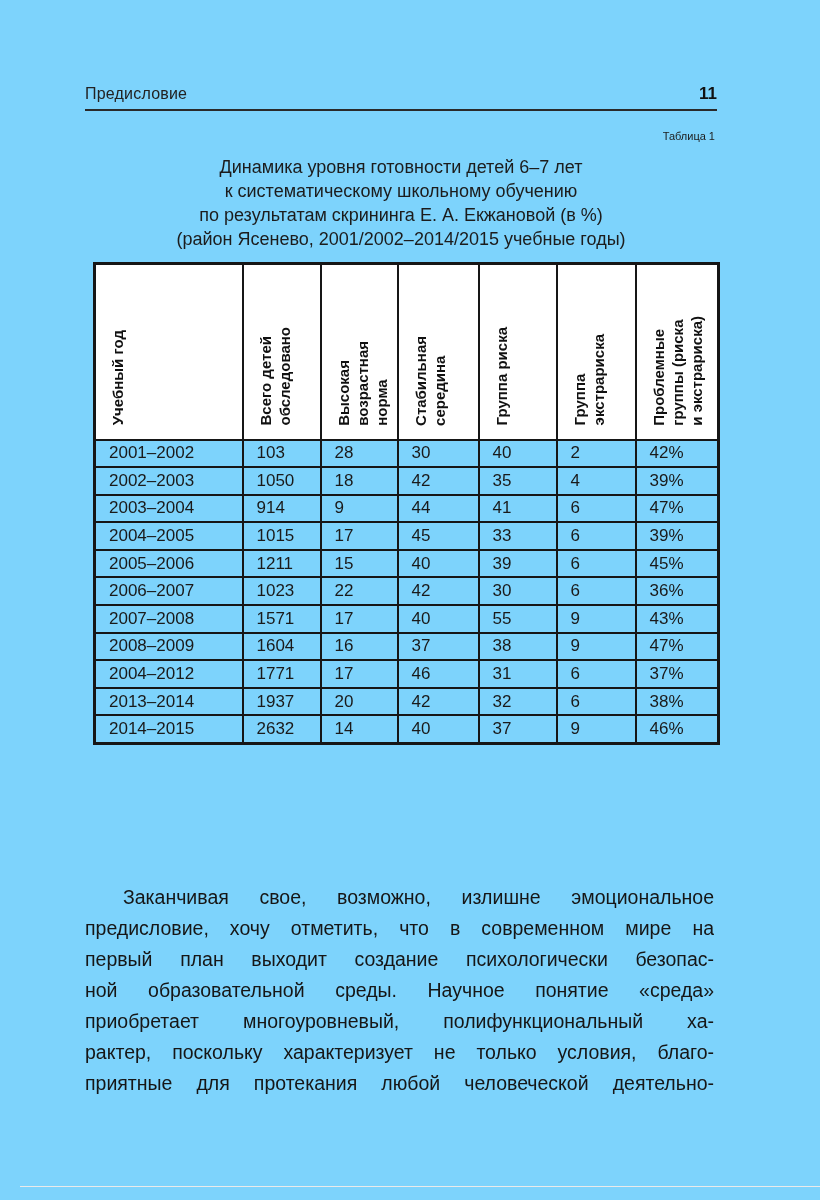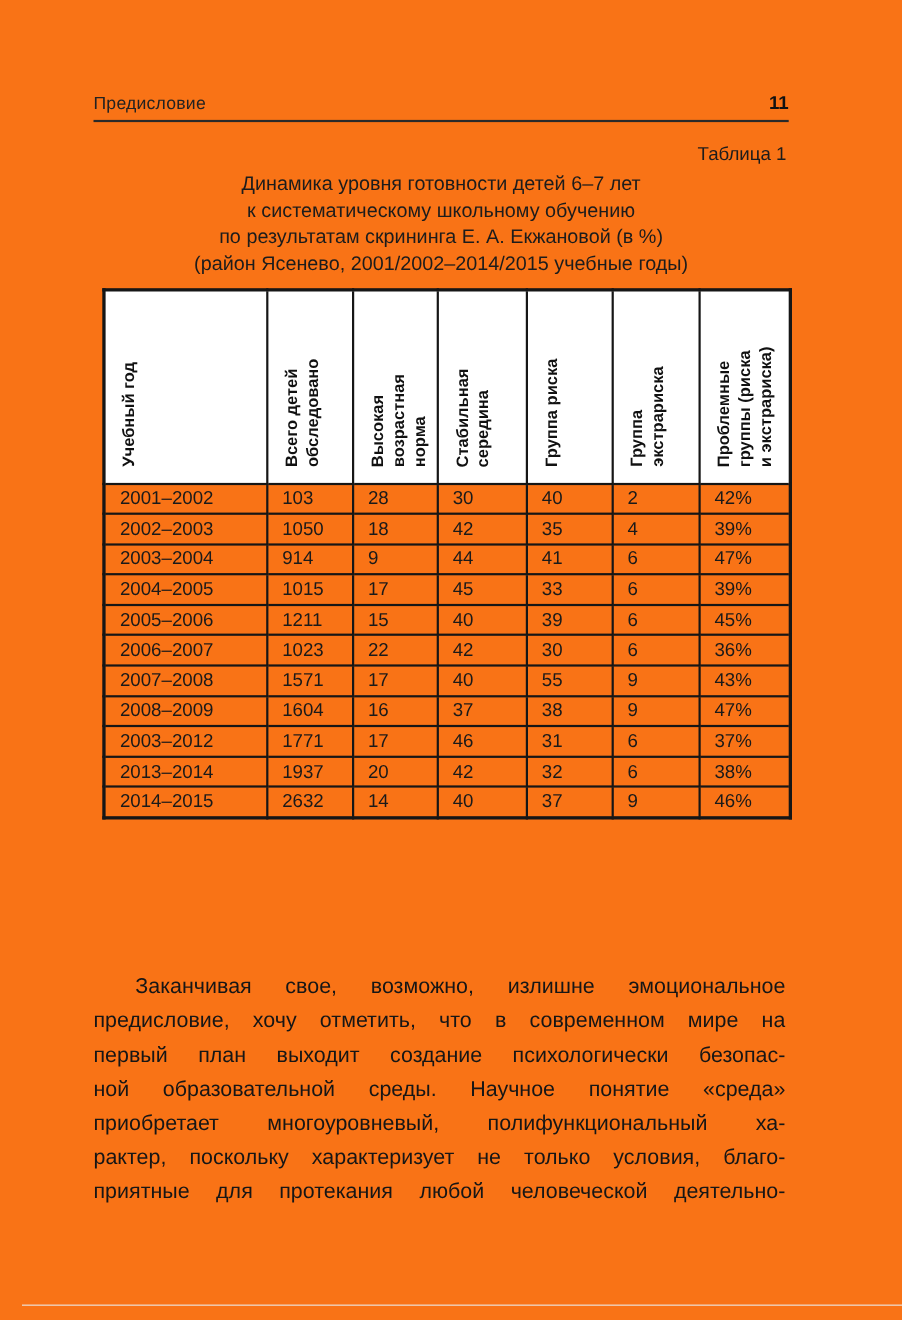--- a/index.html
+++ b/index.html
@@ -1,21 +1,21 @@
 <!DOCTYPE html>
 <html lang="ru"><head>
 <meta charset="utf-8">
 <style>
   * { box-sizing: border-box; margin: 0; padding: 0; }
   html, body { background: #ffffff; }
   .page {
     position: relative;
     width: 820px;
     height: 1200px;
-    background: #f97316;
+    background: #7dd3fc;
     font-family: "Liberation Sans", sans-serif;
     color: #1c1c1c;
     overflow: hidden;
   }
   .running-header {
     position: absolute;
     left: 85px;
     top: 84px;
     width: 632px;
     display: flex;
@@ -31,21 +31,21 @@
     width: 632px;
     height: 2px;
     background: #2a2a2a;
   }
   .table-caption {
     position: absolute;
     left: 85px;
     top: 130px;
     width: 630px;
     text-align: right;
-    font-size: 17px;
+    font-size: 11px;
   }
   .table-title {
     position: absolute;
     left: 85px;
     top: 155px;
     width: 632px;
     text-align: center;
     font-size: 18px;
     line-height: 24px;
   }
@@ -230,21 +230,21 @@
         <tr class="data-row">
           <td>2008–2009</td>
           <td>1604</td>
           <td>16</td>
           <td>37</td>
           <td>38</td>
           <td>9</td>
           <td>47%</td>
         </tr>
         <tr class="data-row">
-          <td>2003–2012</td>
+          <td>2004–2012</td>
           <td>1771</td>
           <td>17</td>
           <td>46</td>
           <td>31</td>
           <td>6</td>
           <td>37%</td>
         </tr>
         <tr class="data-row">
           <td>2013–2014</td>
           <td>1937</td>

